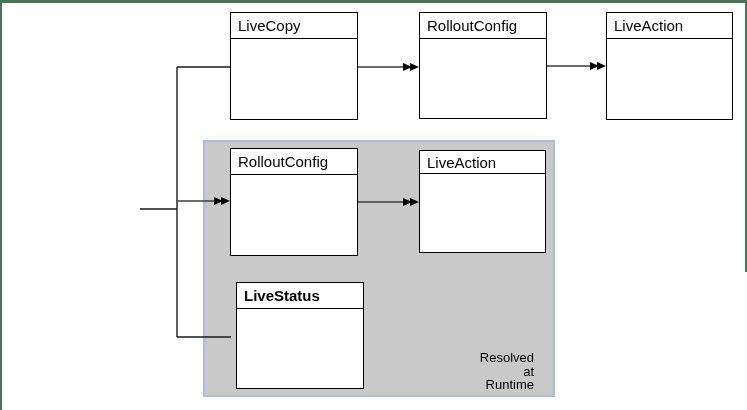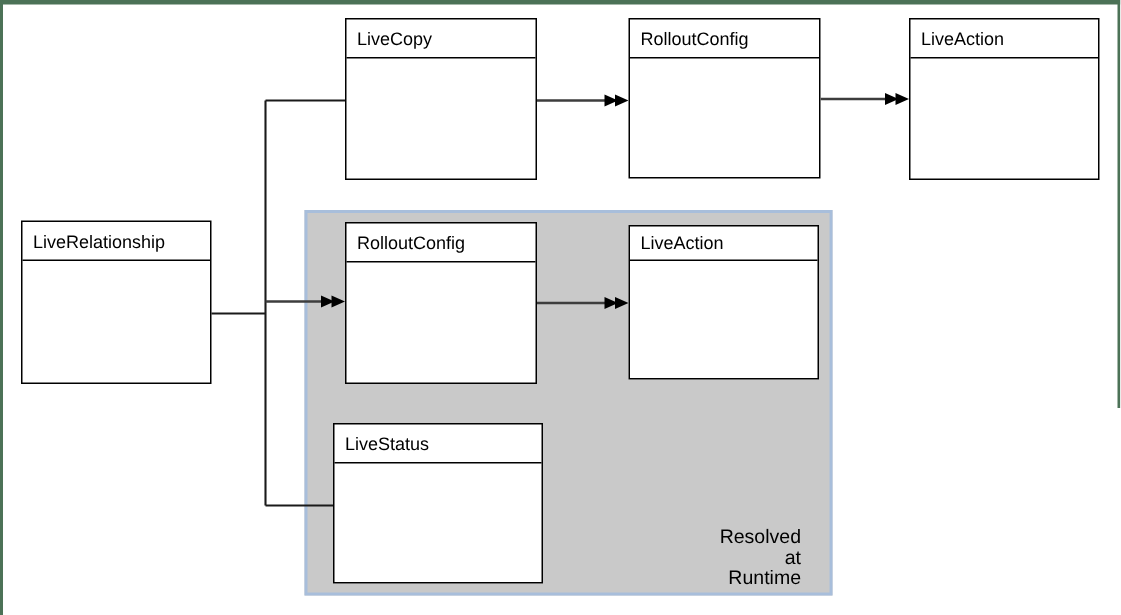--- a/index.html
+++ b/index.html
@@ -55,21 +55,21 @@
     border: 1.5px solid #000;
     box-sizing: border-box;
     z-index: 3;
   }
   .node-title {
     height: 25px;
     border-bottom: 1.5px solid #000;
     display: flex;
     align-items: center;
     padding: 0 7px;
-    font-size: 12px;
+    font-size: 15px;
     white-space: nowrap;
     overflow: hidden;
   }
   .node-body { flex: 1; }
 </style>
 </head>
 <body>
 
 <div id="canvas">
 
@@ -129,36 +129,32 @@
   <div class="node" style="left:419px; top:12px; width:128px; height:107px;">
     <div class="node-title">RolloutConfig</div>
     <div class="node-body"></div>
   </div>
 
   <div class="node" style="left:606px; top:12px; width:127px; height:108px;">
     <div class="node-title">LiveAction</div>
     <div class="node-body"></div>
   </div>
 
-  <div class="node" style="left:14px; top:147px; width:127px; height:109px;">
-    <div class="node-title">LiveRelationship</div>
-    <div class="node-body"></div>
-  </div>
 
   <div class="node" style="left:230px; top:148px; width:128px; height:108px;">
     <div class="node-title">RolloutConfig</div>
     <div class="node-body"></div>
   </div>
 
   <div class="node" style="left:419px; top:150px; width:127px; height:103px;">
     <div class="node-title" style="height:22px;">LiveAction</div>
     <div class="node-body"></div>
   </div>
 
-  <div class="node" style="left:222px; top:282px; width:140px; height:107px;">
+  <div class="node" style="left:236px; top:282px; width:128px; height:107px;font-weight:bold;">
     <div class="node-title">LiveStatus</div>
     <div class="node-body"></div>
   </div>
 
   <div class="frame frame-top"></div>
   <div class="frame frame-left"></div>
   <div class="frame frame-right"></div>
 
 </div>
 

